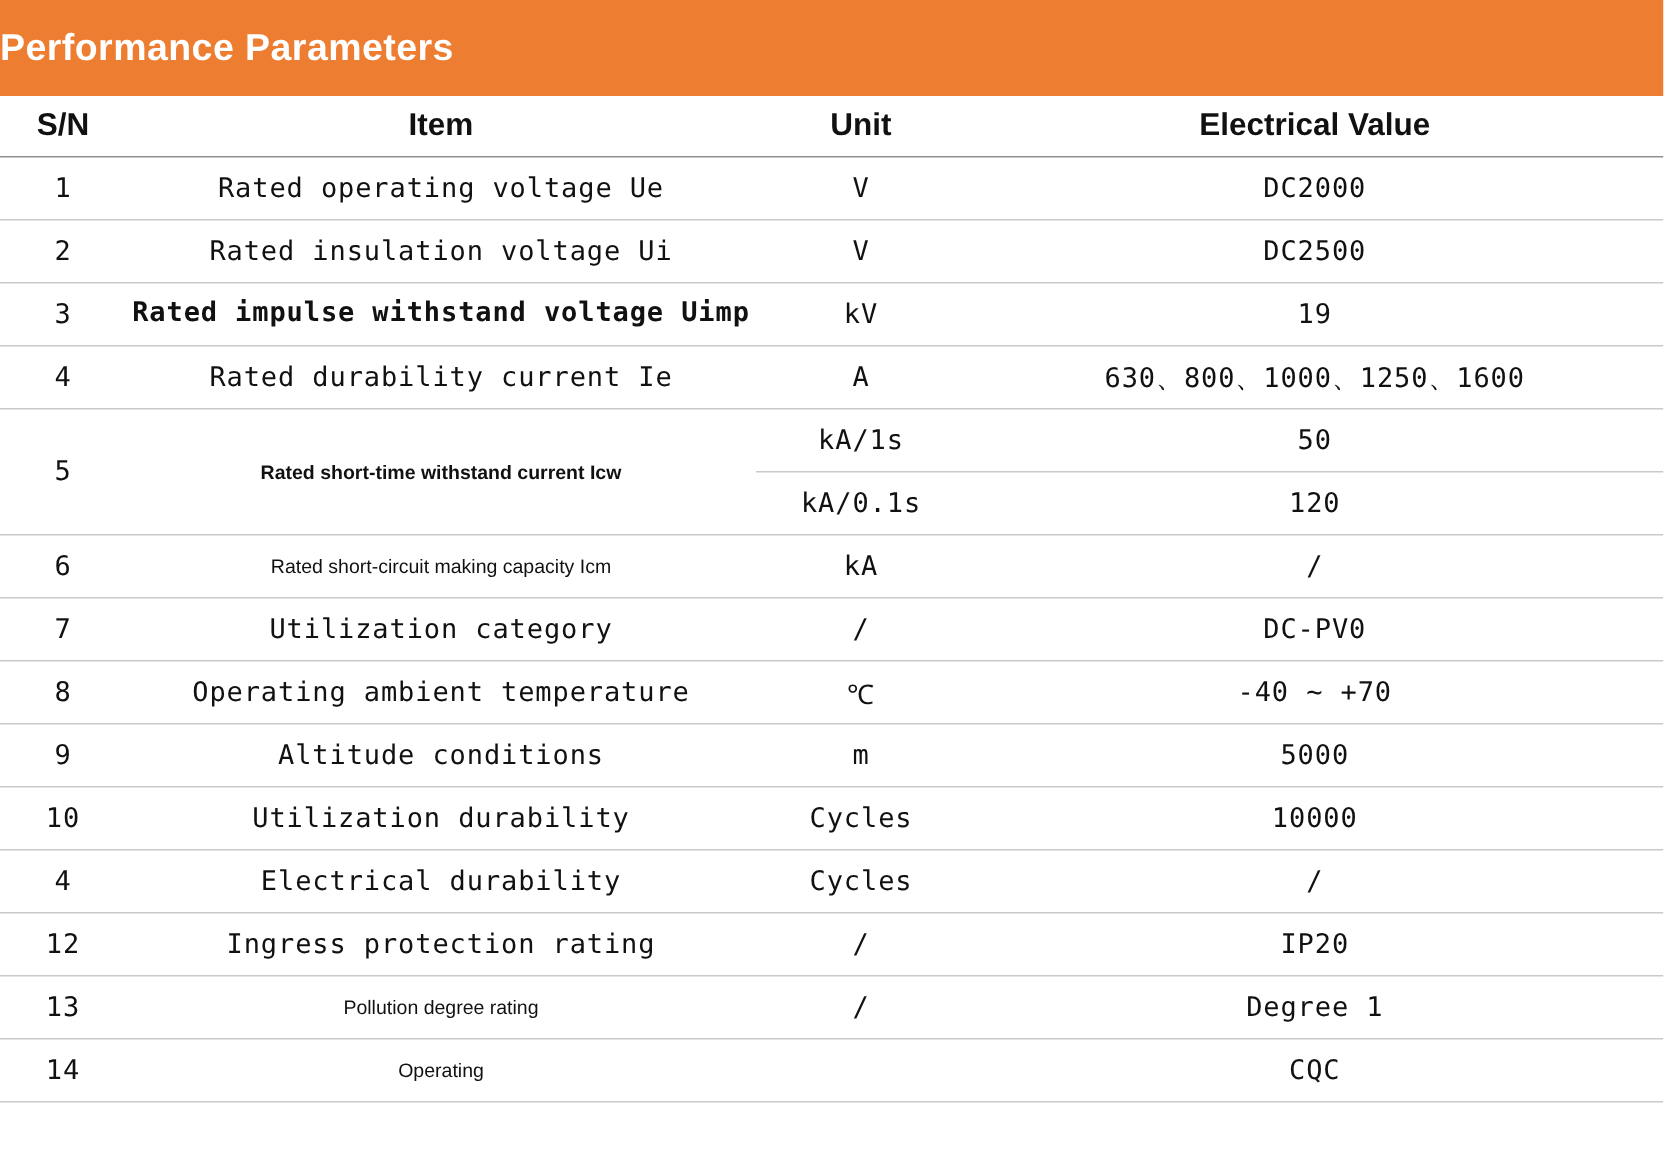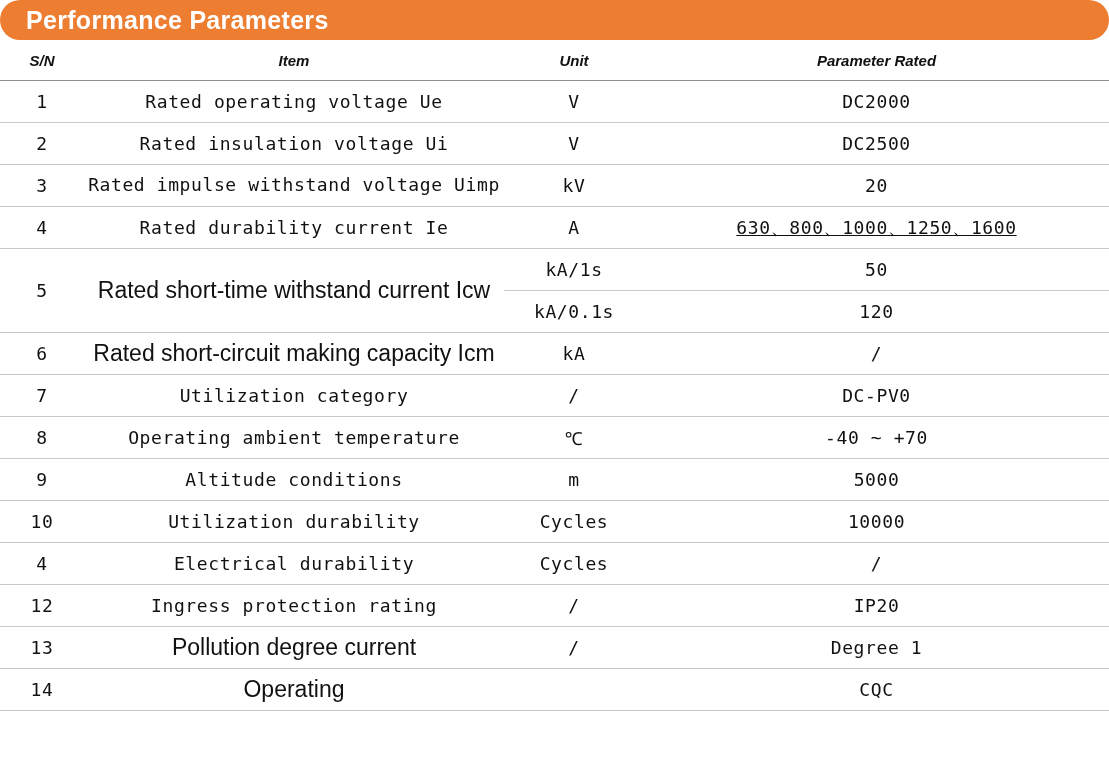--- a/index.html
+++ b/index.html
@@ -14,27 +14,25 @@
     color: #111111;
     overflow: hidden;
   }
   .sheet {
     width: 1109px;
     height: 769px;
     position: relative;
     box-sizing: border-box;
   }
   .title-bar {
-    height: 40px;
+    height: 64px;
     background: #ED7D31;
     display: flex;
     align-items: center;
-    padding-left: 26px;
     box-sizing: border-box;
-    border-radius: 26px;
   }
   .title-bar .title-text {
     color: #ffffff;
     font-size: 25px;
     font-weight: bold;
     letter-spacing: 0.3px;
   }
   table.params {
     width: 1109px;
     border-collapse: collapse;
@@ -45,46 +43,45 @@
   table.params col.c-unit  { width: 140px; }
   table.params col.c-value { width: 465px; }
 
   table.params th, table.params td {
     border-bottom: 1px solid #c9c9c9;
     text-align: center;
     vertical-align: middle;
     padding: 0;
   }
   table.params thead th {
-    font-size: 15px;
+    font-size: 21px;
     font-weight: bold;
     height: 40px;
     border-bottom: 1px solid #8f8f8f;
-    font-style: italic;
   }
   table.params tbody td {
     font-size: 18px;
     height: 41px;
     font-family: "DejaVu Sans Mono", monospace;
     letter-spacing: 0.6px;
   }
   td.sn {
     font-family: "Liberation Sans", sans-serif;
     font-size: 19px;
     letter-spacing: 0;
   }
   td.item.plain {
     font-family: "Liberation Sans", sans-serif;
-    font-size: 23px;
+    font-size: 13px;
     letter-spacing: 0;
   }
   td.tall { height: 60px; }
-  td.two-line { height: 60px; line-height: 1.35; }
+  td.two-line { height: 60px; line-height: 1.35; font-weight: bold; }
   .sub-first td { border-bottom: 1px solid #c9c9c9; }
-  .value-list { letter-spacing: 0.4px; text-decoration: underline; }
+  .value-list { letter-spacing: 0.4px; }
   .last-row td { border-bottom: none; }
 </style>
 </head>
 <body>
 
 <div class="sheet">
 
   <div class="title-bar">
     <span class="title-text">Performance Parameters</span>
   </div>
@@ -94,21 +91,21 @@
       <col class="c-sn">
       <col class="c-item">
       <col class="c-unit">
       <col class="c-value">
     </colgroup>
     <thead>
       <tr>
         <th>S/N</th>
         <th>Item</th>
         <th>Unit</th>
-        <th>Parameter Rated</th>
+        <th>Electrical Value</th>
       </tr>
     </thead>
     <tbody>
       <tr>
         <td class="sn">1</td>
         <td class="item">Rated operating voltage Ue</td>
         <td class="unit">V</td>
         <td class="value">DC2000</td>
       </tr>
 
@@ -116,21 +113,21 @@
         <td class="sn">2</td>
         <td class="item">Rated insulation voltage Ui</td>
         <td class="unit">V</td>
         <td class="value">DC2500</td>
       </tr>
 
       <tr>
         <td class="sn tall">3</td>
         <td class="item two-line">Rated impulse withstand voltage Uimp</td>
         <td class="unit tall">kV</td>
-        <td class="value tall">20</td>
+        <td class="value tall">19</td>
       </tr>
 
       <tr>
         <td class="sn">4</td>
         <td class="item">Rated durability current Ie</td>
         <td class="unit">A</td>
         <td class="value value-list">630、800、1000、1250、1600</td>
       </tr>
 
       <tr class="sub-first">
@@ -188,21 +185,21 @@
 
       <tr>
         <td class="sn">12</td>
         <td class="item">Ingress protection rating</td>
         <td class="unit">/</td>
         <td class="value">IP20</td>
       </tr>
 
       <tr>
         <td class="sn">13</td>
-        <td class="item plain">Pollution degree current</td>
+        <td class="item plain">Pollution degree rating</td>
         <td class="unit">/</td>
         <td class="value">Degree 1</td>
       </tr>
 
       <tr class="last-row">
         <td class="sn">14</td>
         <td class="item plain">Operating</td>
         <td class="unit"></td>
         <td class="value">CQC</td>
       </tr>

